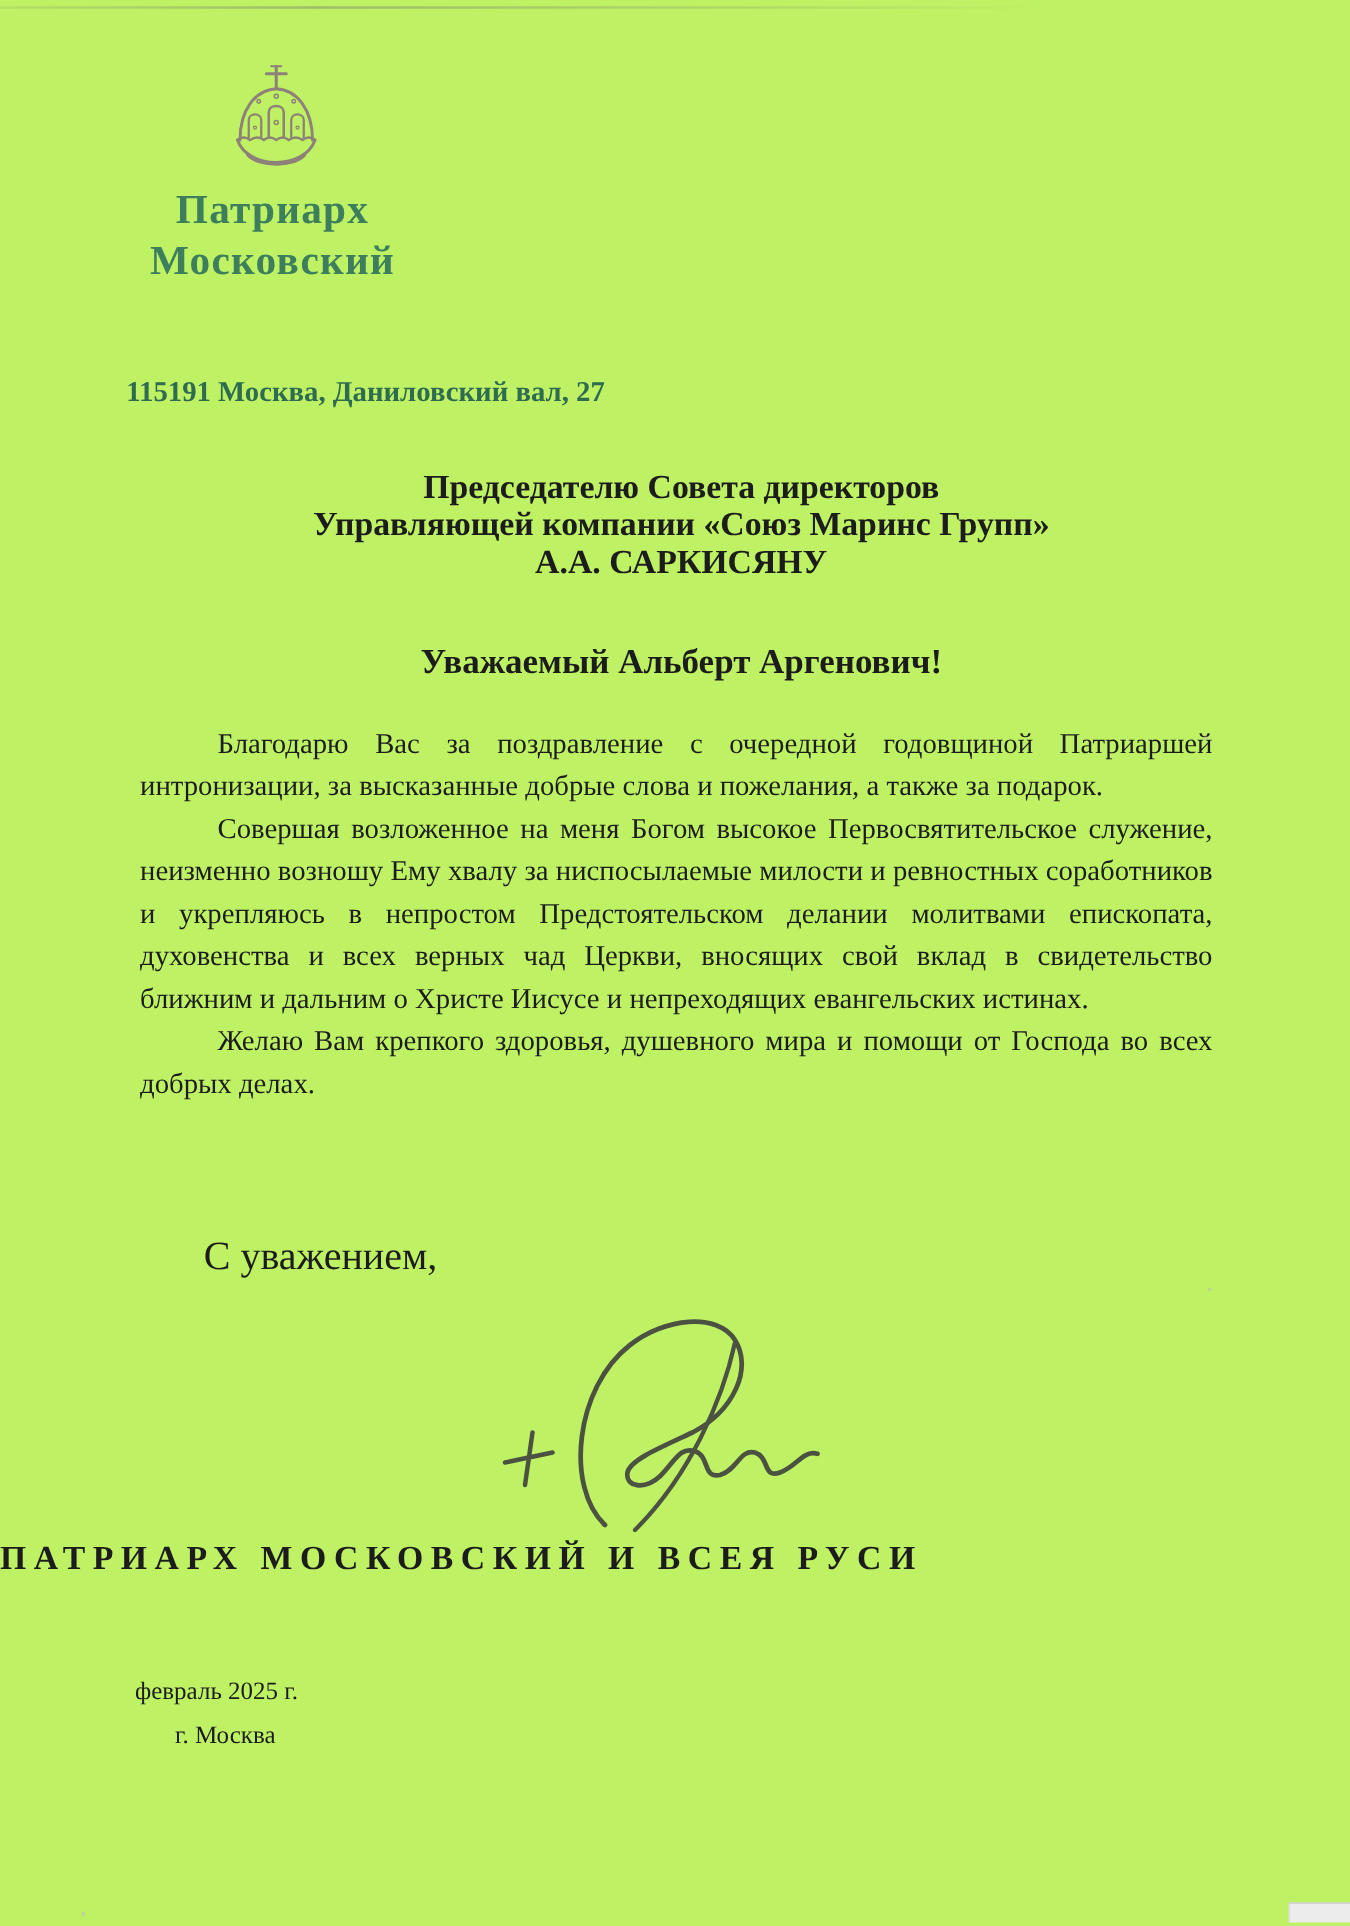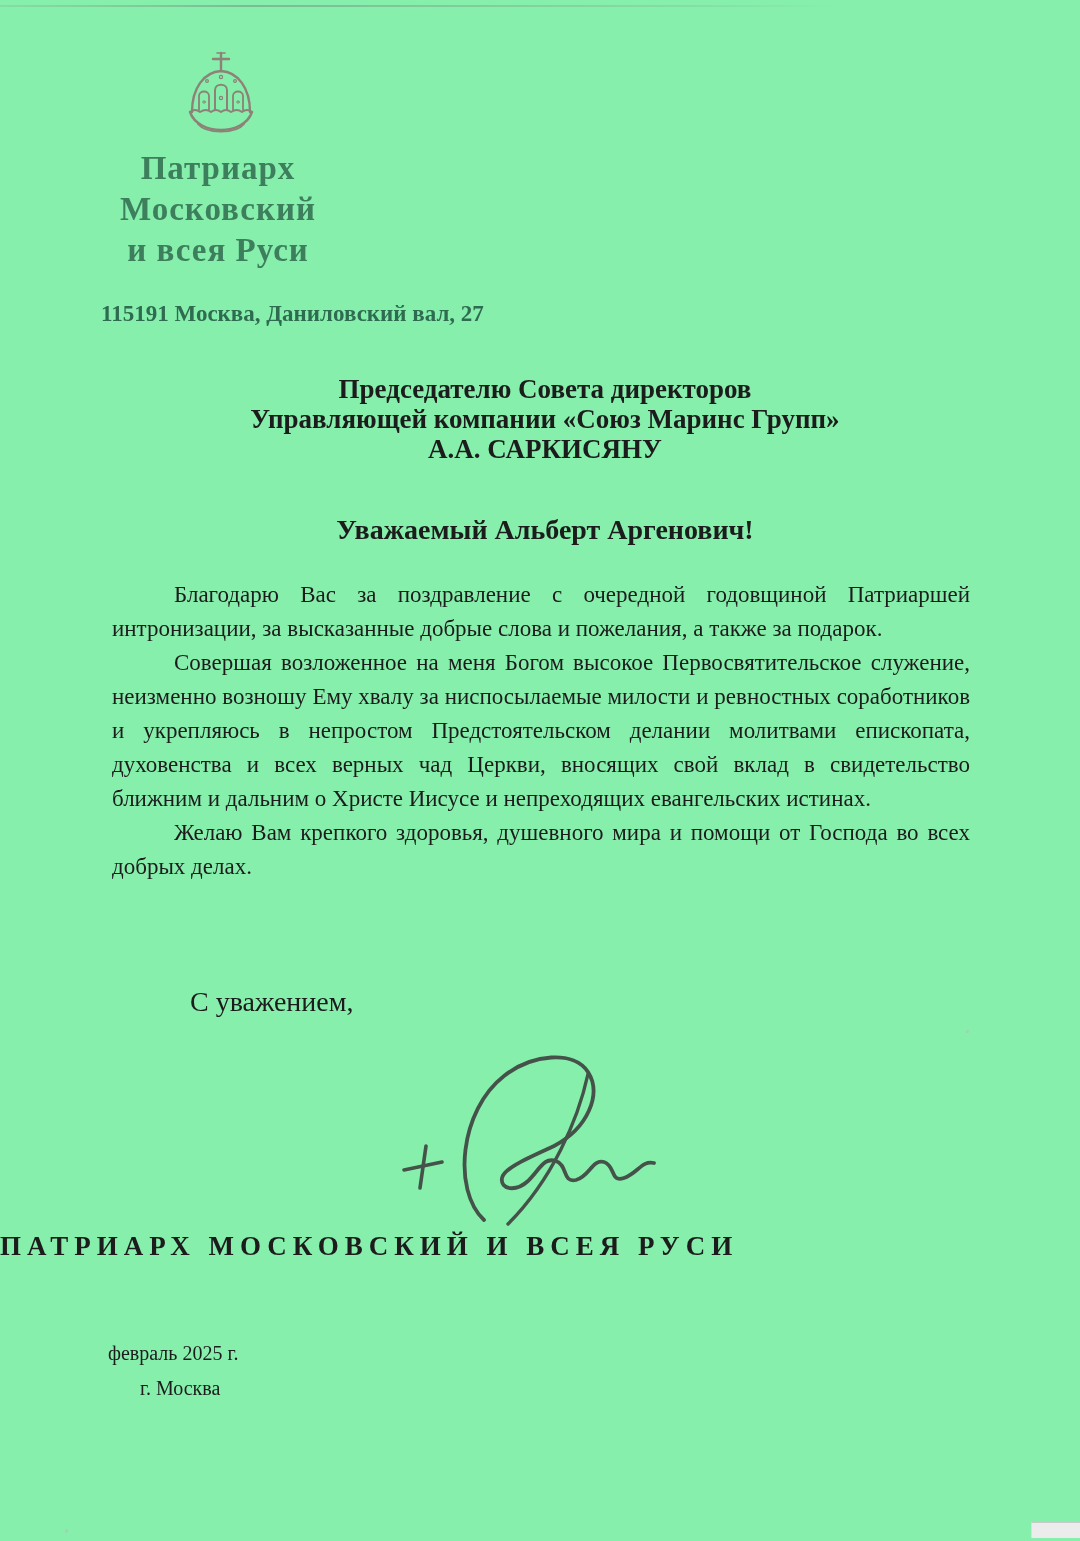--- a/index.html
+++ b/index.html
@@ -1,20 +1,20 @@
 <!DOCTYPE html>
 <html><head>
 <meta charset="utf-8">
 <style>
   html, body { margin: 0; padding: 0; background: #ffffff; }
   .page {
     position: relative;
     width: 1080px;
     height: 1541px;
-    background: #86efac;
+    background: #bef264;
     overflow: hidden;
     font-family: "Liberation Serif", serif;
     color: #1c1c1c;
   }
   
   .scan-top-line {
     position: absolute; top: 5px; left: 0; width: 840px; height: 2px;
     background: linear-gradient(90deg, rgba(120,120,120,.15), rgba(110,110,110,.4) 30%, rgba(120,120,120,.12) 85%, rgba(255,255,255,0));
   }
   .scan-bottom-right {
@@ -48,21 +48,21 @@
     text-align: center; font-weight: bold; font-size: 28px;
   }
 
   
   .body-text {
     position: absolute; left: 112px; top: 578px; width: 858px;
     font-size: 23px; line-height: 34px; text-align: justify;
   }
   .body-text p { margin: 0; text-indent: 62px; }
 
-  .regards { position: absolute; left: 190px; top: 986px; font-size: 28px; }
+  .regards { position: absolute; left: 163px; top: 986px; font-size: 32px; }
 
   .signature { position: absolute; left: 392px; top: 1048px; }
 
   .signer-title {
     position: absolute; left: 0; top: 1231px; width: 1080px;
     text-align: left; font-weight: bold; font-size: 27px; letter-spacing: 6px;
   }
 
   .date-line { position: absolute; left: 108px; top: 1342px; font-size: 20px; }
   .city-line { position: absolute; left: 140px; top: 1377px; font-size: 20px; }
@@ -97,21 +97,20 @@
       <path d="M8 62 Q 13 58 18 62 Q 24 58 29 62 Q 34 58 39 62 Q 44 58 49 62 Q 55 58 60 62 Q 65 58 70 62" stroke-width="1.8"></path>
 
       <path d="M8 62 C 12 74, 26 80, 39 80 C 52 80, 66 74, 70 62"></path>
       <path d="M16 74 C 24 84, 54 84, 62 74" stroke-width="2"></path>
     </svg>
   </div>
 
   <div class="lh-title">
     <div>Патриарх</div>
     <div>Московский</div>
-    <div>и всея Руси</div>
   </div>
 
   <div class="lh-address">115191 Москва, Даниловский вал, 27</div>
 
   <div class="recipient">
     <div>Председателю Совета директоров</div>
     <div>Управляющей компании «Союз Маринс Групп»</div>
     <div>А.А. САРКИСЯНУ</div>
   </div>
 

